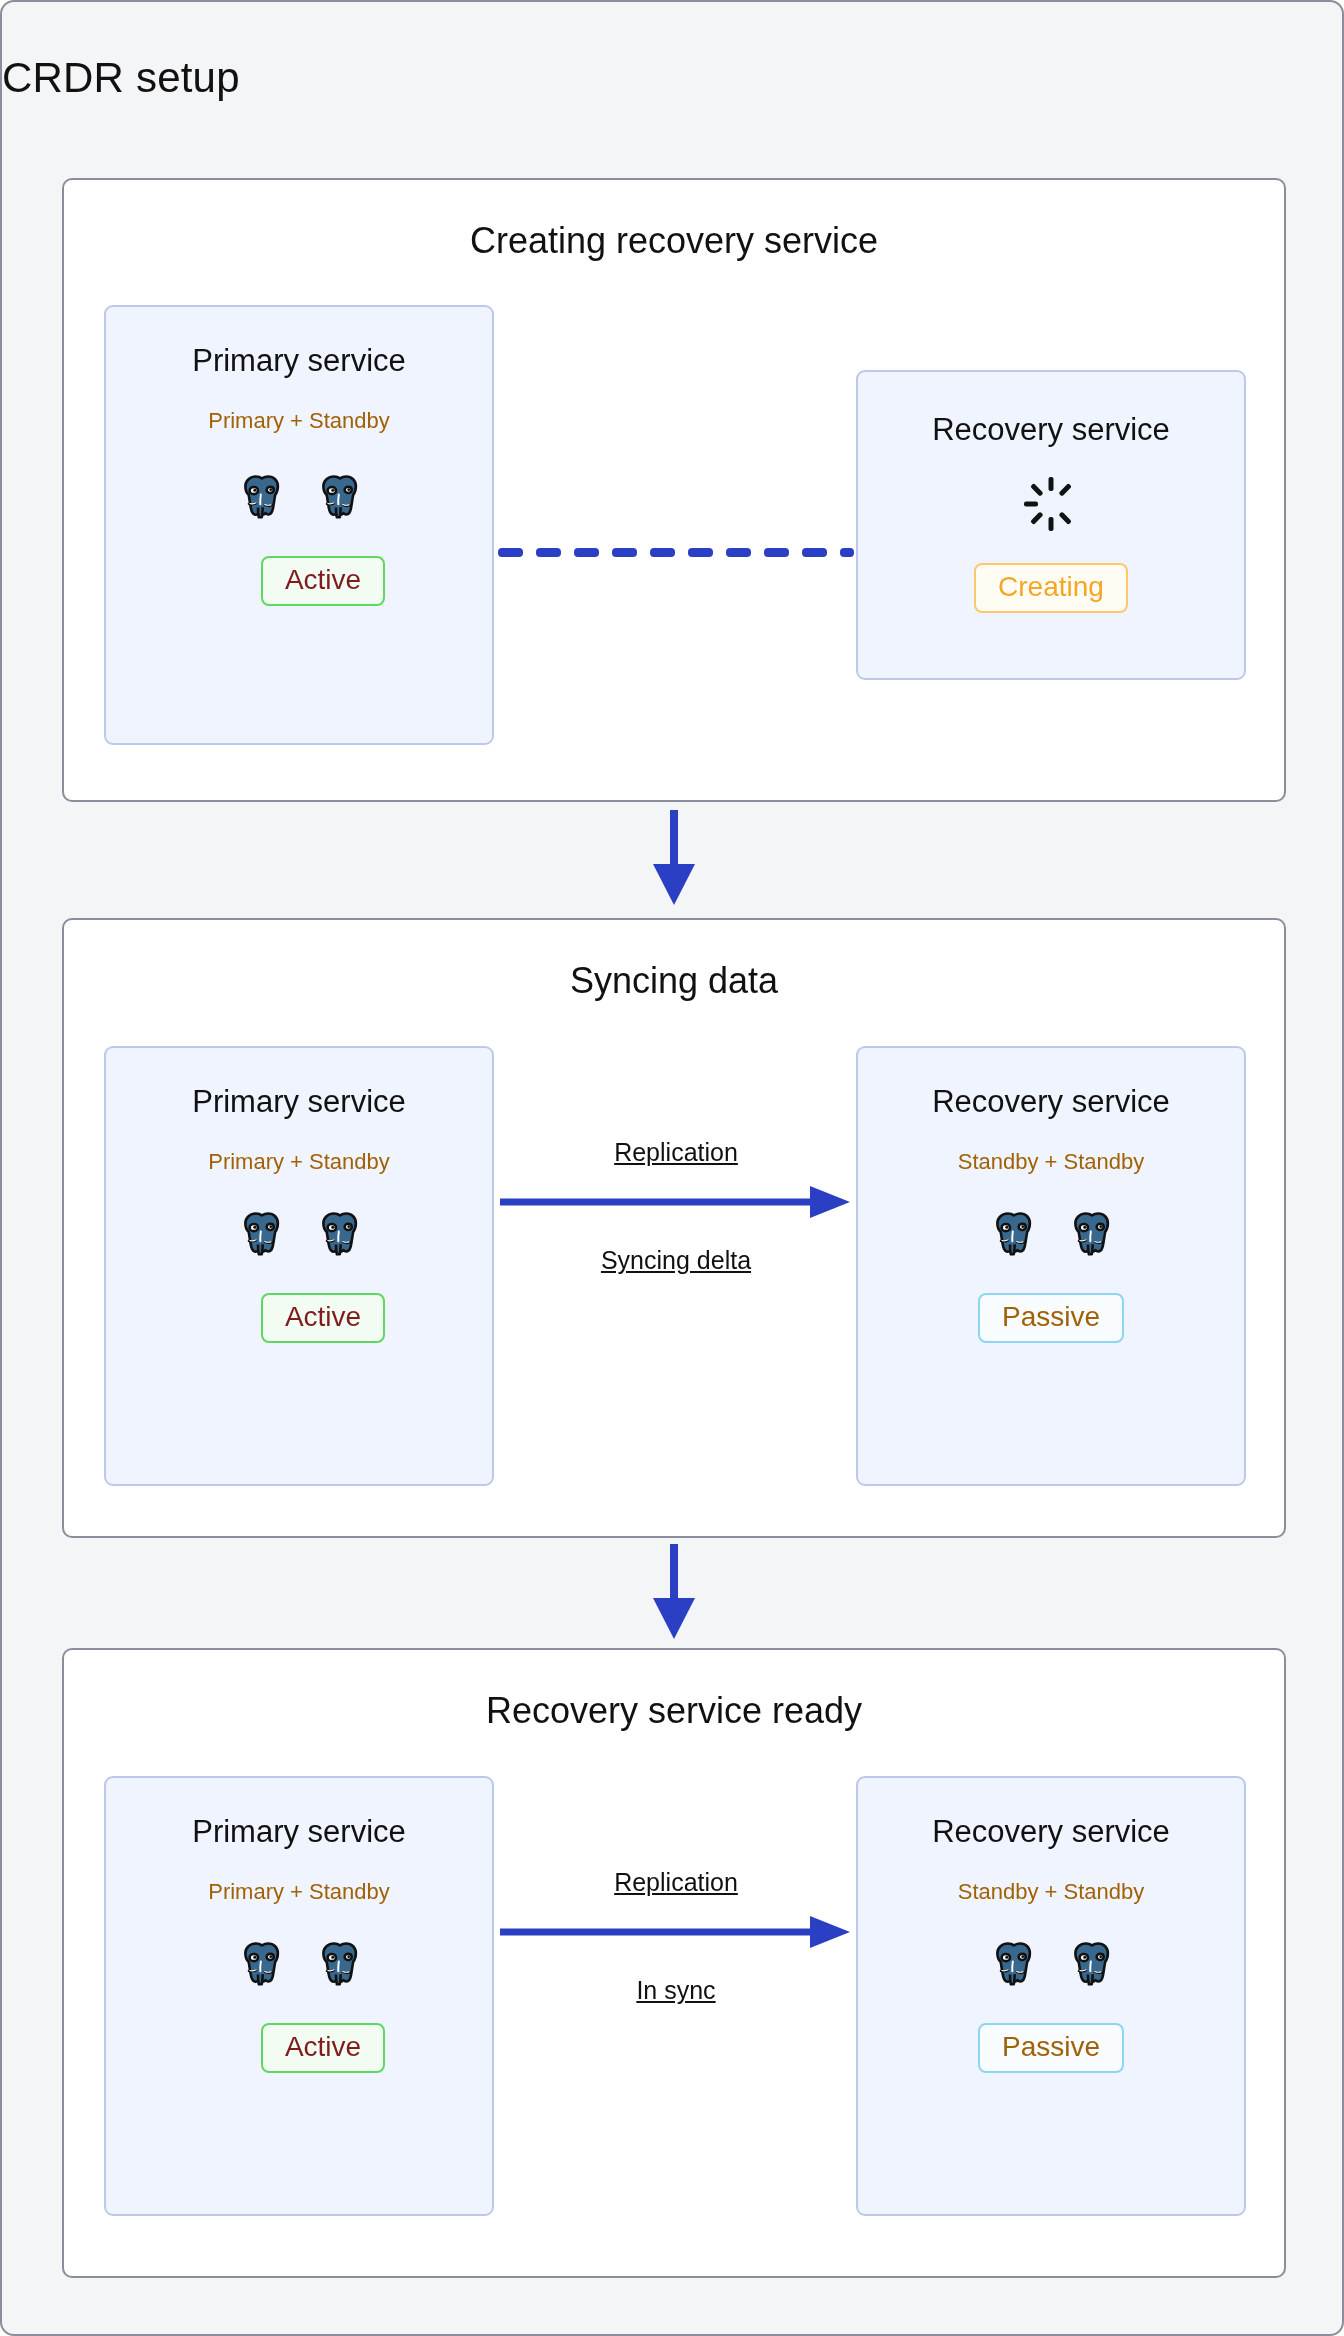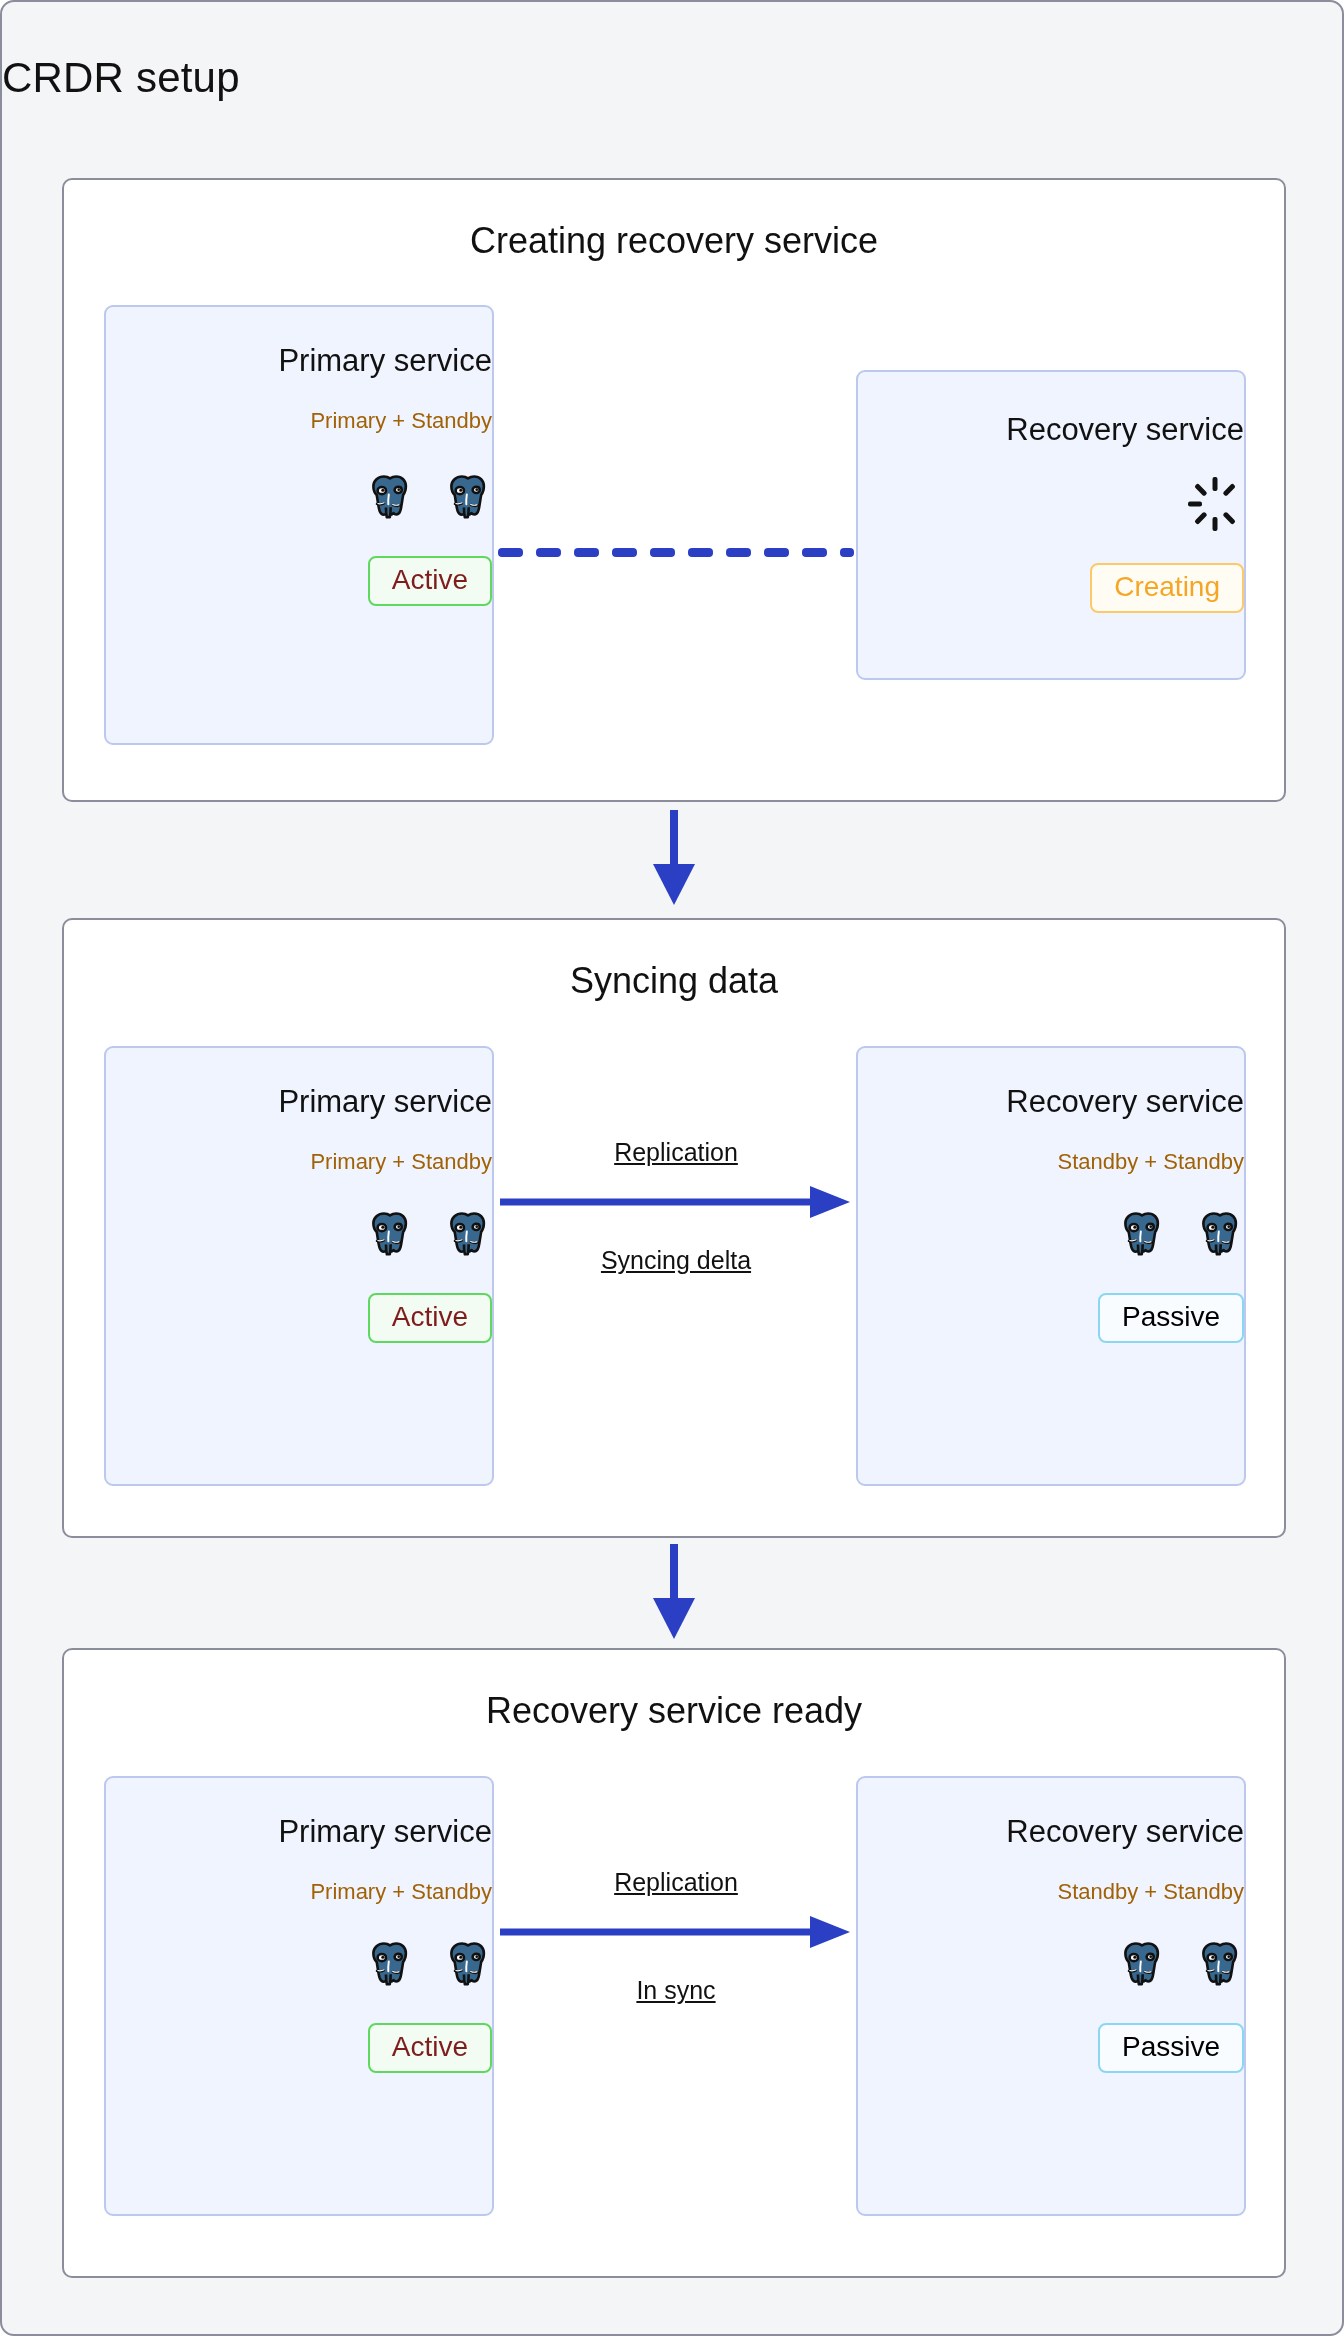--- a/index.html
+++ b/index.html
@@ -57,21 +57,21 @@
   }
 
   
   .svc {
     position: absolute;
     background: #f0f4fe;
     border: 2px solid #bcc8ee;
     border-radius: 9px;
     display: flex;
     flex-direction: column;
-    align-items: flex-end;
+    align-items: center;
   }
 
   .svc-name {
     font-size: 31px;
     color: #111111;
     line-height: 1;
   }
   .svc-sub {
     font-size: 22px;
     color: #a16207;
@@ -82,21 +82,21 @@
 
   .badge {
     font-size: 28px;
     border-radius: 8px;
     border: 2px solid;
     padding: 8px 22px 10px 22px;
     line-height: 1;
   }
   .badge-active  { color: #7f1d1d; border-color: #5fd85f; background: #f3fcf3; margin-left: 48px; }
   .badge-creating{ color: #f5a623; border-color: #fcc96a; background: #fffcf4; }
-  .badge-passive { color: #000000; border-color: #8bd6f2; background: #f8fcff; }
+  .badge-passive { color: #a16207; border-color: #8bd6f2; background: #f8fcff; }
 
   
   .p1-primary  { left: 40px;  top: 125px; width: 390px; height: 440px;
                  padding-top: 38px; gap: 34px; }
   .p1-primary .pg-row { margin-top: 4px; }
   .p1-recovery { left: 792px; top: 190px; width: 390px; height: 310px;
                  padding-top: 42px; gap: 30px; }
 
   
   .stage-card {

